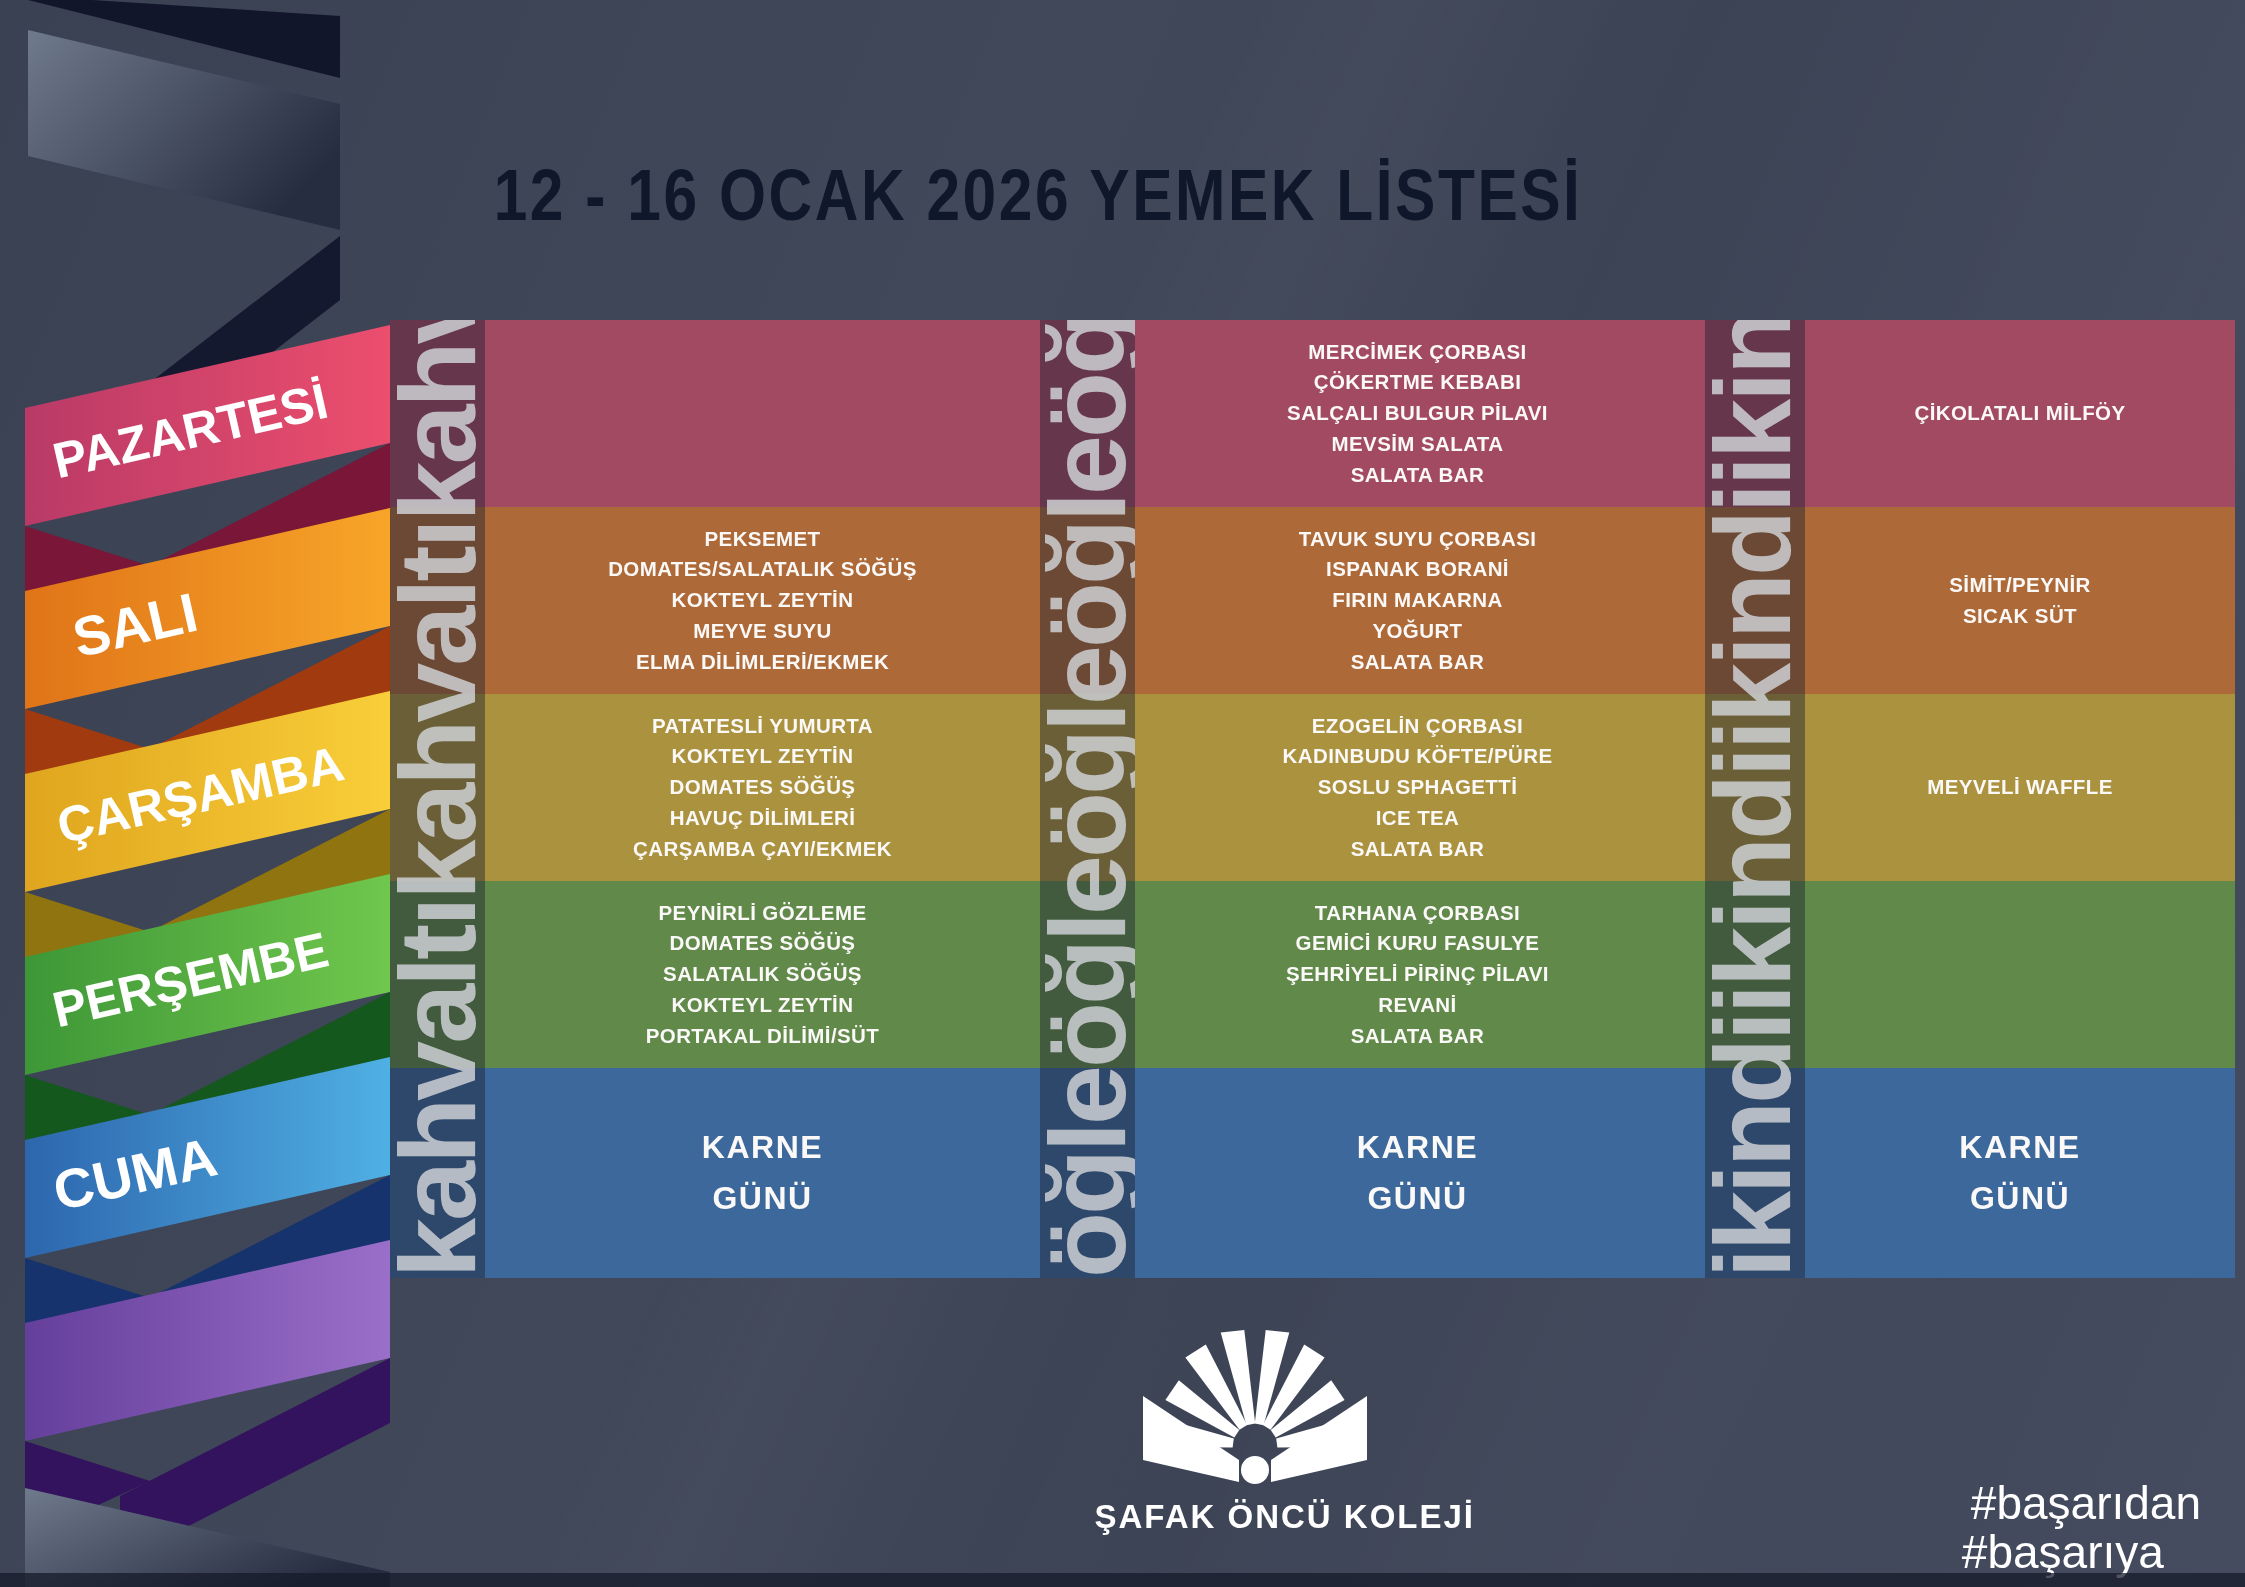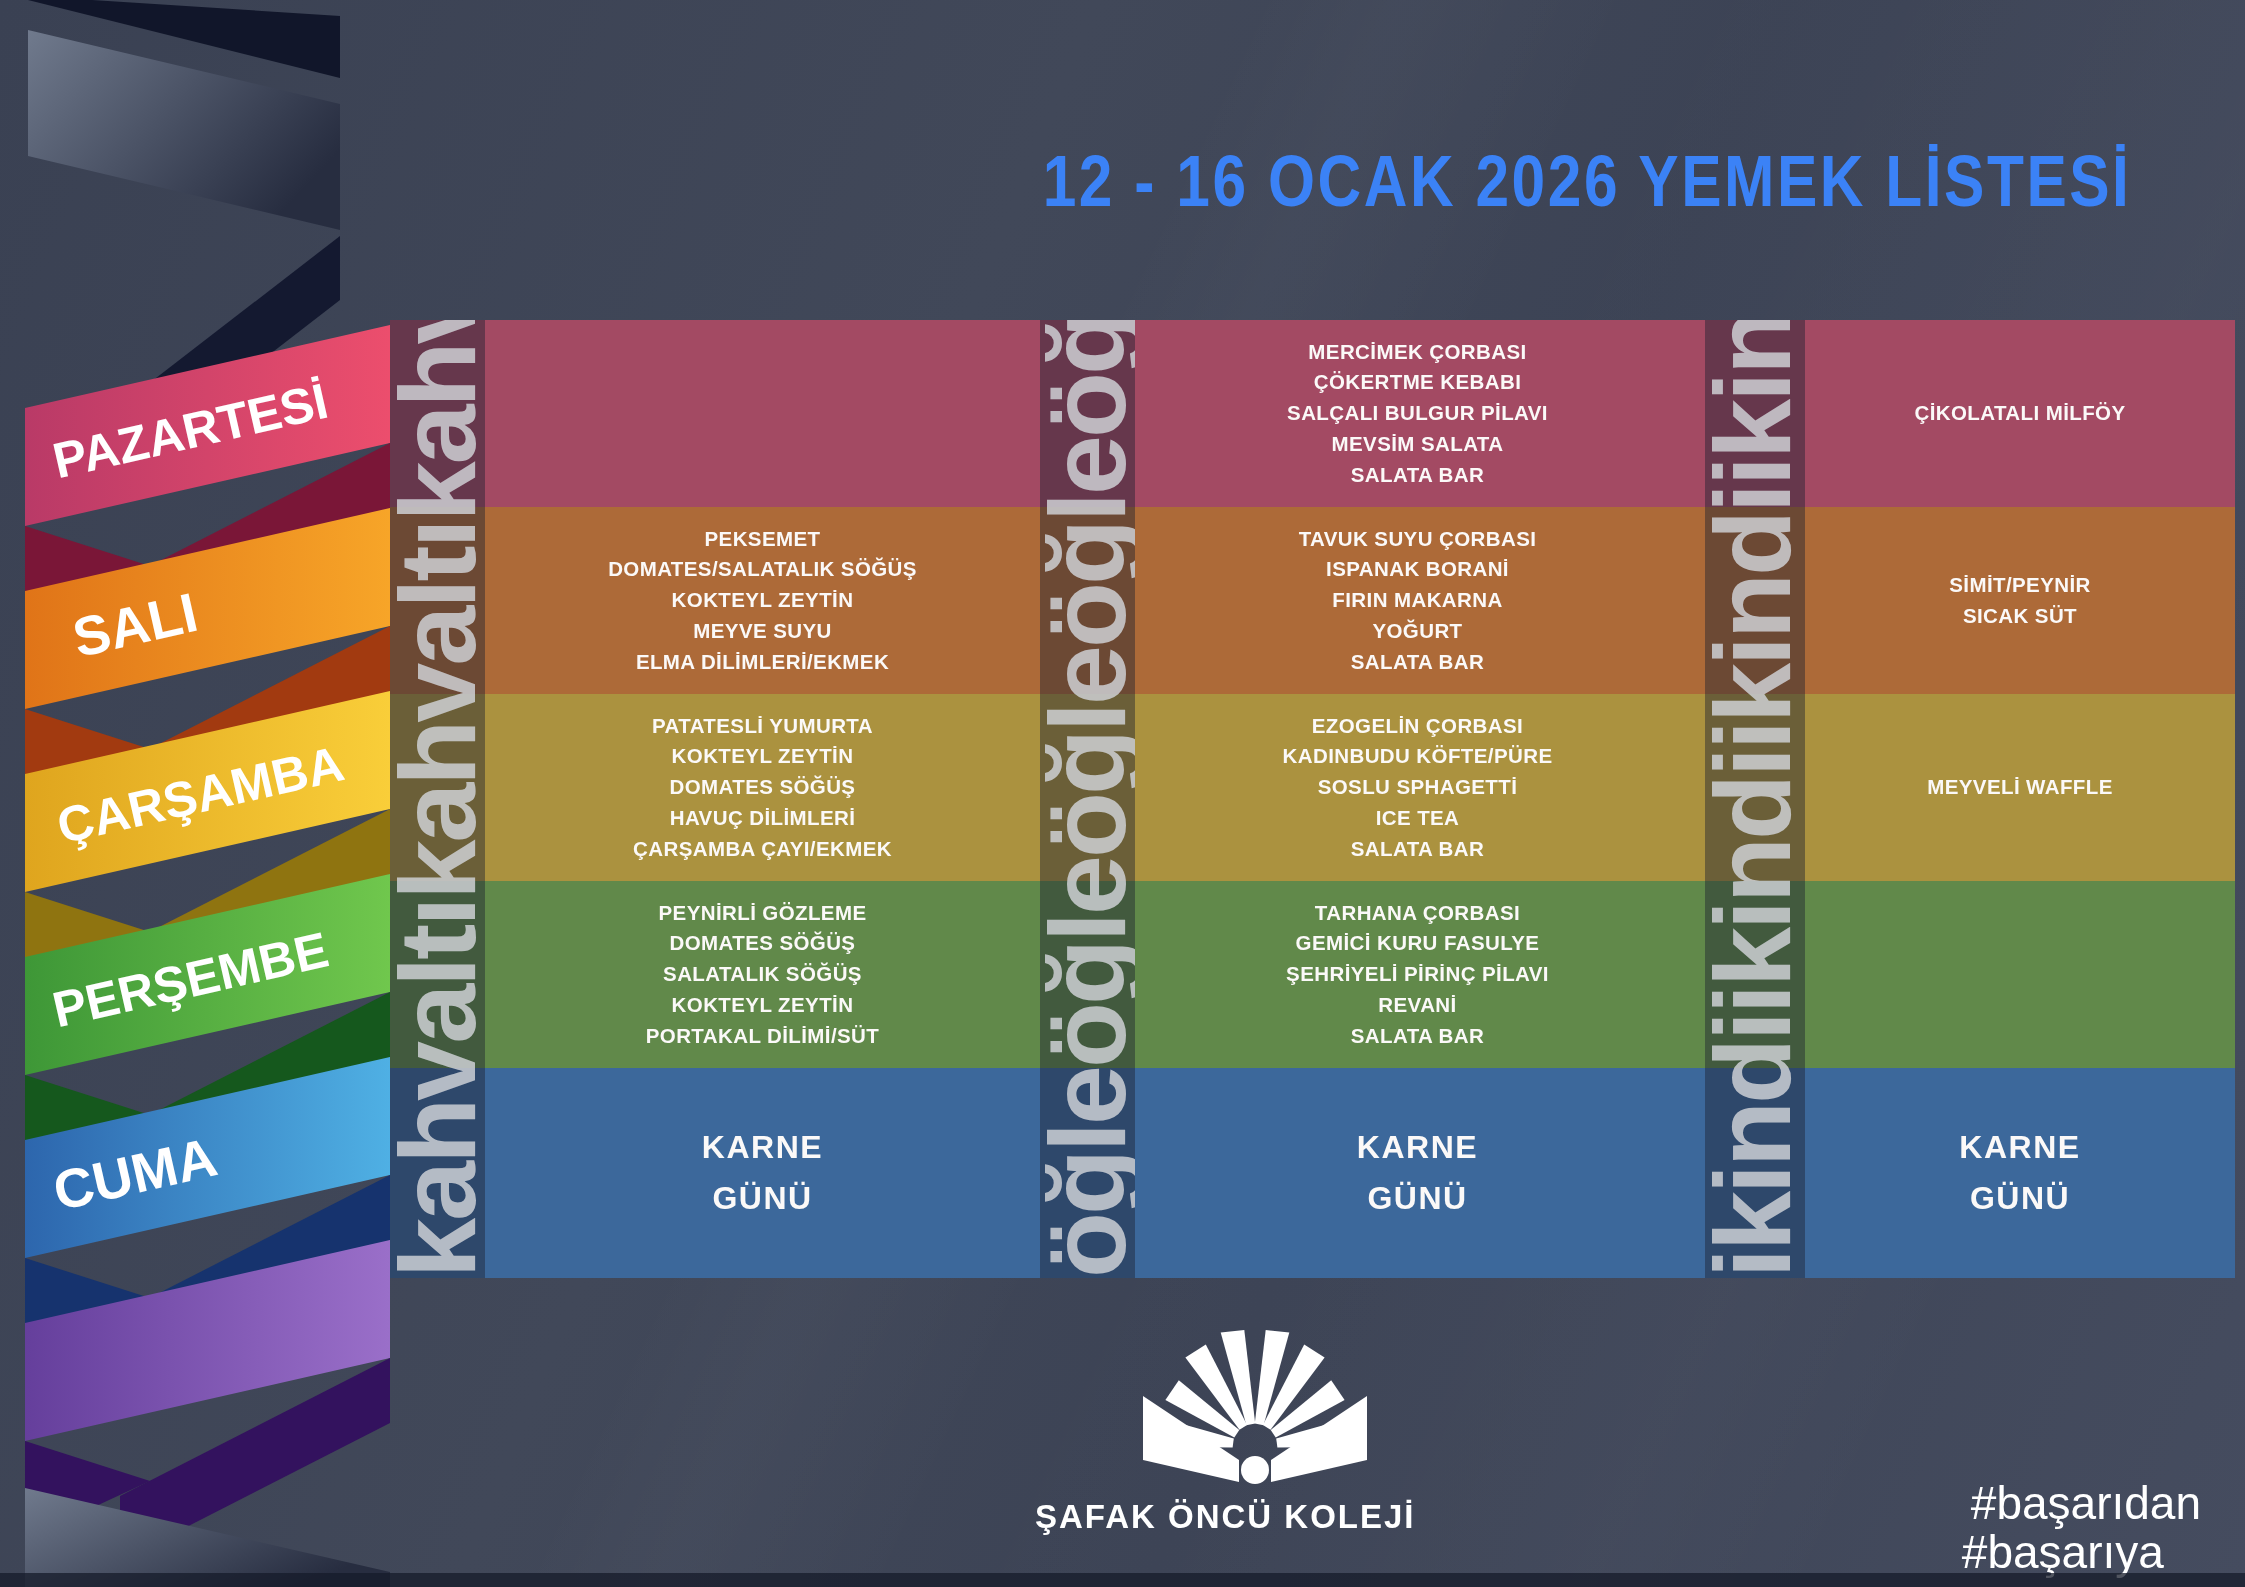--- a/index.html
+++ b/index.html
@@ -5,21 +5,21 @@
   html,body{margin:0;padding:0;}
   body{
     width:2245px;height:1587px;position:relative;overflow:hidden;
     background:linear-gradient(112deg,#3a4153 0%,#414859 38%,#3c4355 62%,#454c5f 100%);
     font-family:"Liberation Sans","DejaVu Sans",sans-serif;
   }
   body::before{
     content:"";position:absolute;inset:0;pointer-events:none;
     background:linear-gradient(115deg,transparent 42%,rgba(255,255,255,0.025) 47%,transparent 55%,rgba(255,255,255,0.02) 78%,transparent 86%);
   }
-  .title{position:absolute;left:390px;top:140px;width:1845px;text-align:right;color:#3b82f6;}
+  .title{position:absolute;left:390px;top:154px;width:1845px;text-align:left;color:#0f172a;}
   .title span{display:inline-block;transform:scaleX(0.84);font-size:72px;font-weight:bold;letter-spacing:3px;white-space:nowrap;}
 
   
   .menu-table{position:absolute;left:390px;top:320px;width:1845px;height:958px;}
   .rowstripe{position:absolute;left:0;right:0;}
   .rr1{top:0;height:187px}.rr2{top:187px;height:187px}.rr3{top:374px;height:187px}
   .rr4{top:561px;height:187px}.rr5{top:748px;height:210px}
 
   .vbar{position:absolute;top:0;height:958px;overflow:hidden;background:rgba(28,33,48,0.45);}
   .vbar-breakfast{left:0;width:95px;}
@@ -40,21 +40,21 @@
   .c-lunch{left:745px;width:565px}
   .c-snack{left:1415px;width:430px}
   .karne{font-size:32px;line-height:1.6;letter-spacing:1.5px;}
 
   
   .ribbons{position:absolute;left:0;top:0;width:390px;height:1587px;pointer-events:none;}
   .ribbons text{fill:#ffffff;font-weight:bold;font-family:"Liberation Sans","DejaVu Sans",sans-serif;}
 
   
   .logo-wrap{position:absolute;left:1135px;top:1330px;width:240px;height:170px;}
-  .school-name{position:absolute;left:1035px;top:1498px;width:440px;text-align:left;
+  .school-name{position:absolute;left:1035px;top:1498px;width:440px;text-align:right;
     color:#fff;font-weight:bold;font-size:33px;letter-spacing:2px;white-space:nowrap;}
   .hashtag{position:absolute;right:44px;bottom:16px;color:#fff;font-size:46px;line-height:0.8;font-weight:normal;}
   .hashtag .l2{margin-left:-9px;margin-top:12px;}
   .bottom-strip{position:absolute;left:0;right:0;bottom:0;height:14px;background:rgba(22,27,42,0.75);}
 </style>
 </head>
 <body>
 
 <div class="title"><span>12 - 16 OCAK 2026 YEMEK LİSTESİ</span></div>
 

